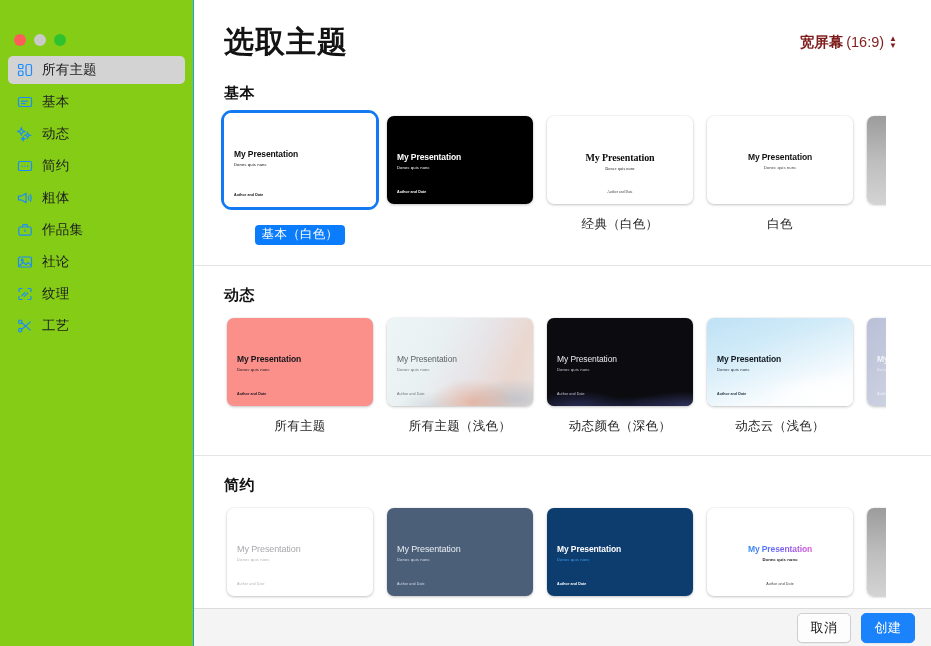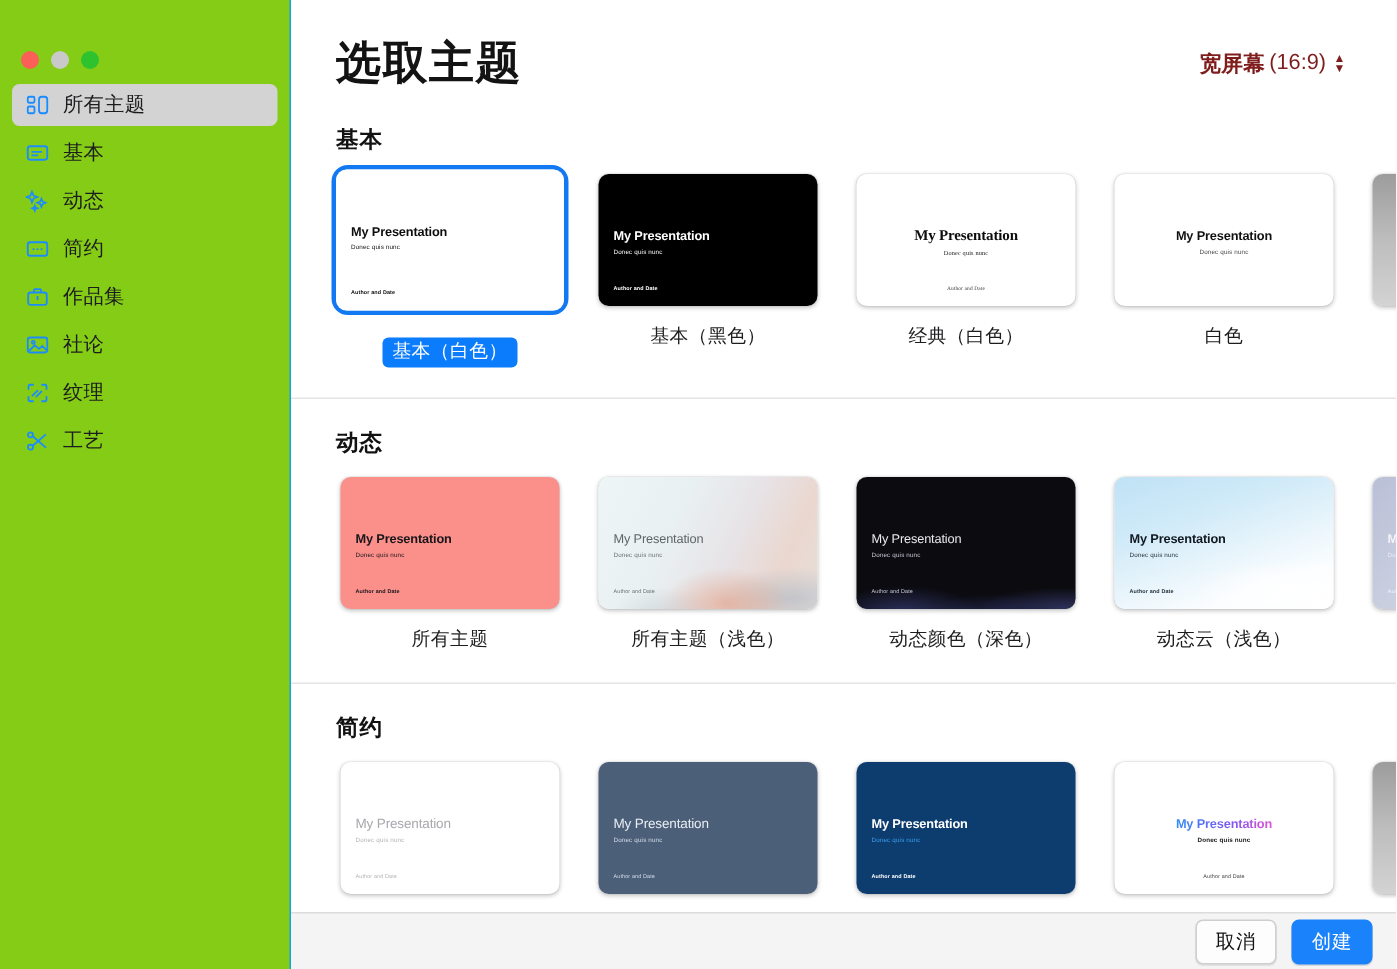--- a/index.html
+++ b/index.html
@@ -113,21 +113,21 @@
   .section { padding: 0 0 0 30px; }
   .section-title {
     font-size: 15px;
     font-weight: 700;
     color: #121212;
     letter-spacing: 0.6px;
     margin-bottom: 10px;
   }
   .row {
     display: flex;
-    gap: 20px;
+    gap: 8px;
   }
   .cell { width: 152px; flex: 0 0 152px; }
   .cell.cut { width: 22px; flex: 0 0 22px; overflow: hidden; }
 
   .thumb-wrap {
     width: 152px; height: 94px;
     border-radius: 8px;
     position: relative;
     padding: 3px;
   }
@@ -357,20 +357,30 @@
           <svg width="16" height="16" viewBox="0 0 16 16" fill="none" stroke="#1a8cff" stroke-width="1.2">
             <rect x="1.5" y="3.5" width="13" height="9" rx="1.6"></rect>
             <circle cx="5.3" cy="8.2" r="0.7" fill="#1a8cff" stroke="none"></circle>
             <circle cx="8" cy="8.2" r="0.7" fill="#1a8cff" stroke="none"></circle>
             <circle cx="10.7" cy="8.2" r="0.7" fill="#1a8cff" stroke="none"></circle>
           </svg>
         </span>
         <span class="side-label">简约</span>
       </div>
 
+      <div class="side-item">
+        <span class="ico">
+          <svg width="16" height="16" viewBox="0 0 16 16" fill="none" stroke="#1a8cff" stroke-width="1.2">
+            <path d="M1.5 6.2 L1.5 9.8 L4 9.8 L9 12.6 L9 3.4 L4 6.2 Z"></path>
+            <path d="M11.3 6 C12 6.9 12 9.1 11.3 10" stroke-linecap="round"></path>
+            <path d="M13.2 4.6 C14.4 6.3 14.4 9.7 13.2 11.4" stroke-linecap="round"></path>
+          </svg>
+        </span>
+        <span class="side-label">粗体</span>
+      </div>
 
       <div class="side-item">
         <span class="ico">
           <svg width="16" height="16" viewBox="0 0 16 16" fill="none" stroke="#1a8cff" stroke-width="1.2">
             <rect x="1.8" y="5" width="12.4" height="8.2" rx="1.6"></rect>
             <path d="M5.6 5 L5.6 3.6 C5.6 3 6 2.7 6.5 2.7 L9.5 2.7 C10 2.7 10.4 3 10.4 3.6 L10.4 5"></path>
             <line x1="8" y1="7.4" x2="8" y2="10"></line>
           </svg>
         </span>
         <span class="side-label">作品集</span>
@@ -454,21 +464,20 @@
           <div class="cell">
             <div class="thumb-wrap">
               <div class="thumb t-basic-black">
                 <div class="slide">
                   <div class="s-title">My Presentation</div>
                   <div class="s-sub">Donec quis nunc</div>
                 </div>
                 <div class="s-foot">Author and Date</div>
               </div>
             </div>
-            <div class="caption">基本（黑色）</div>
           </div>
 
           <div class="cell">
             <div class="thumb-wrap">
               <div class="thumb t-classic-white">
                 <div class="slide">
                   <div class="s-title">My Presentation</div>
                   <div class="s-sub">Donec quis nunc</div>
                 </div>
                 <div class="s-foot">Author and Date</div>

